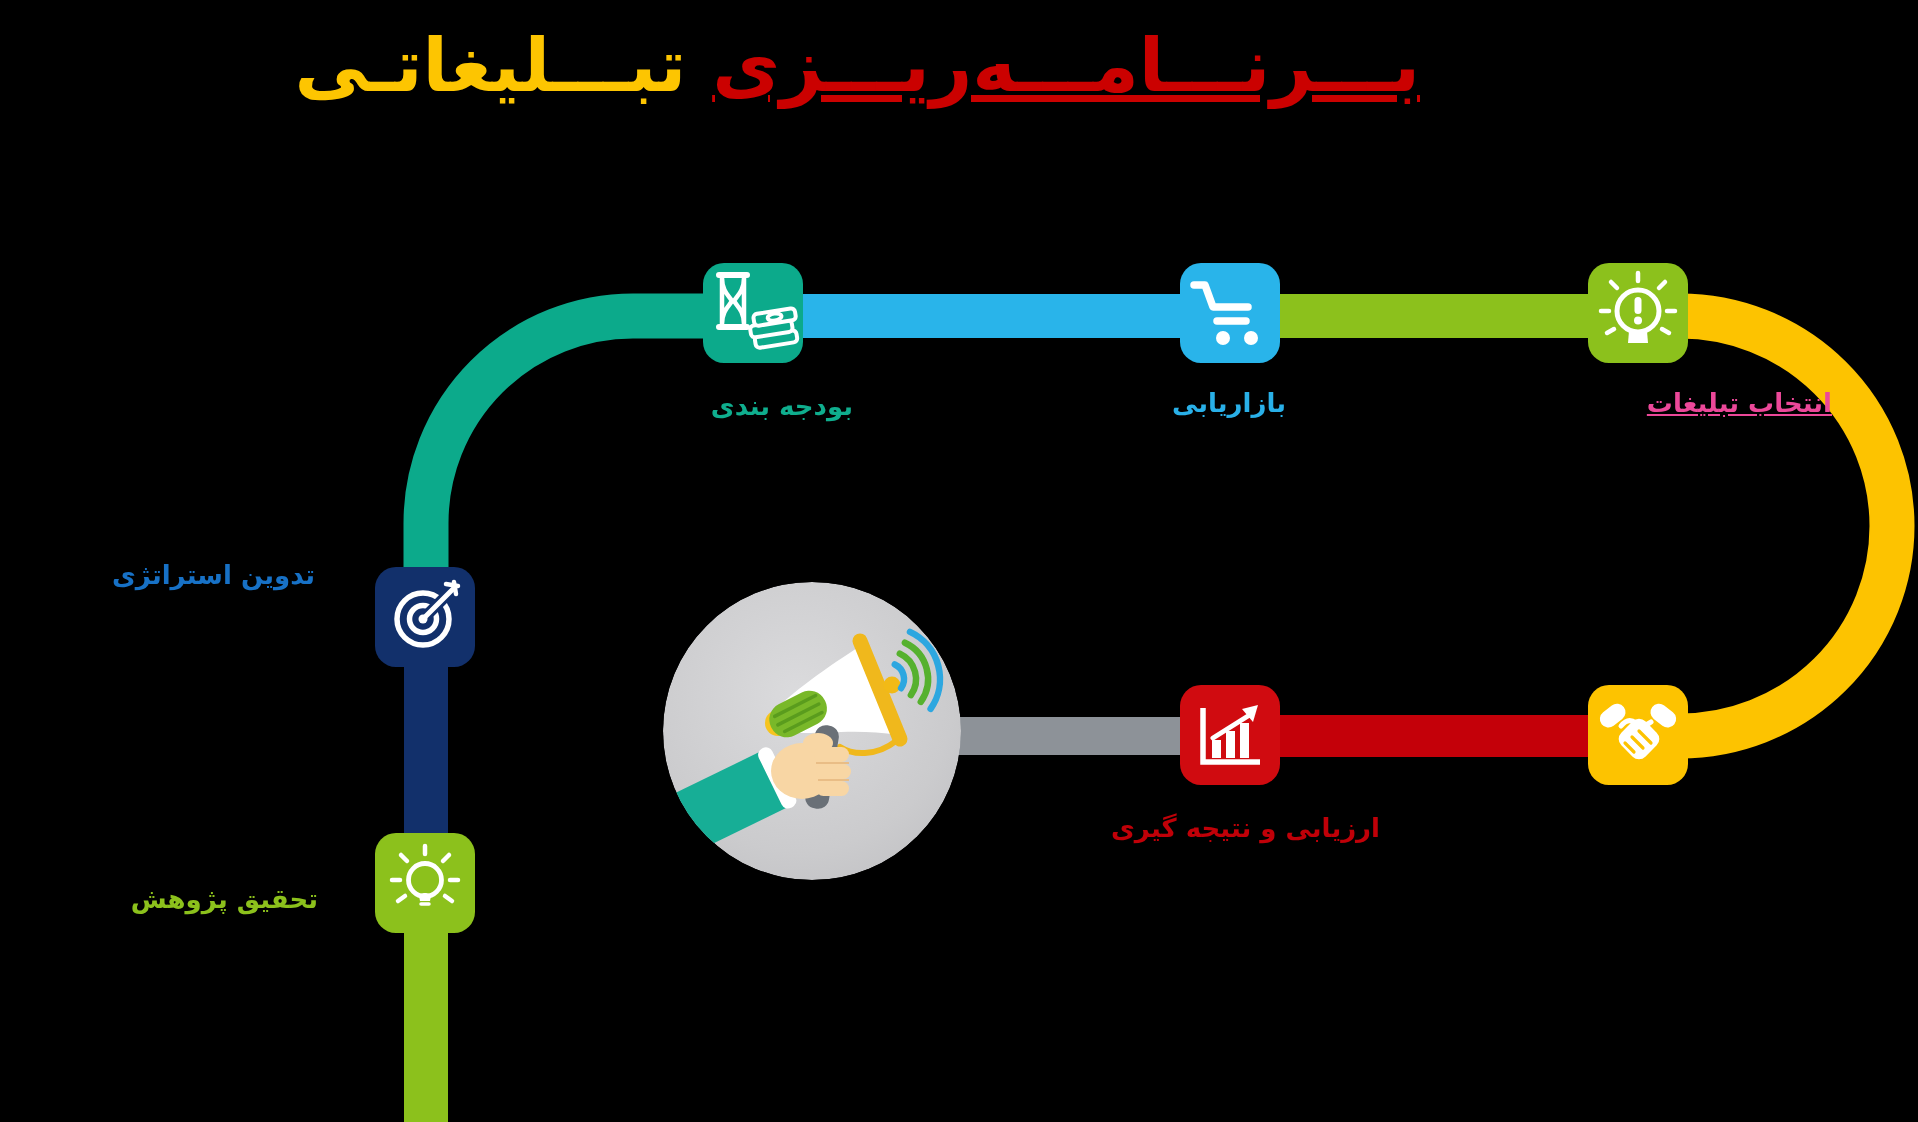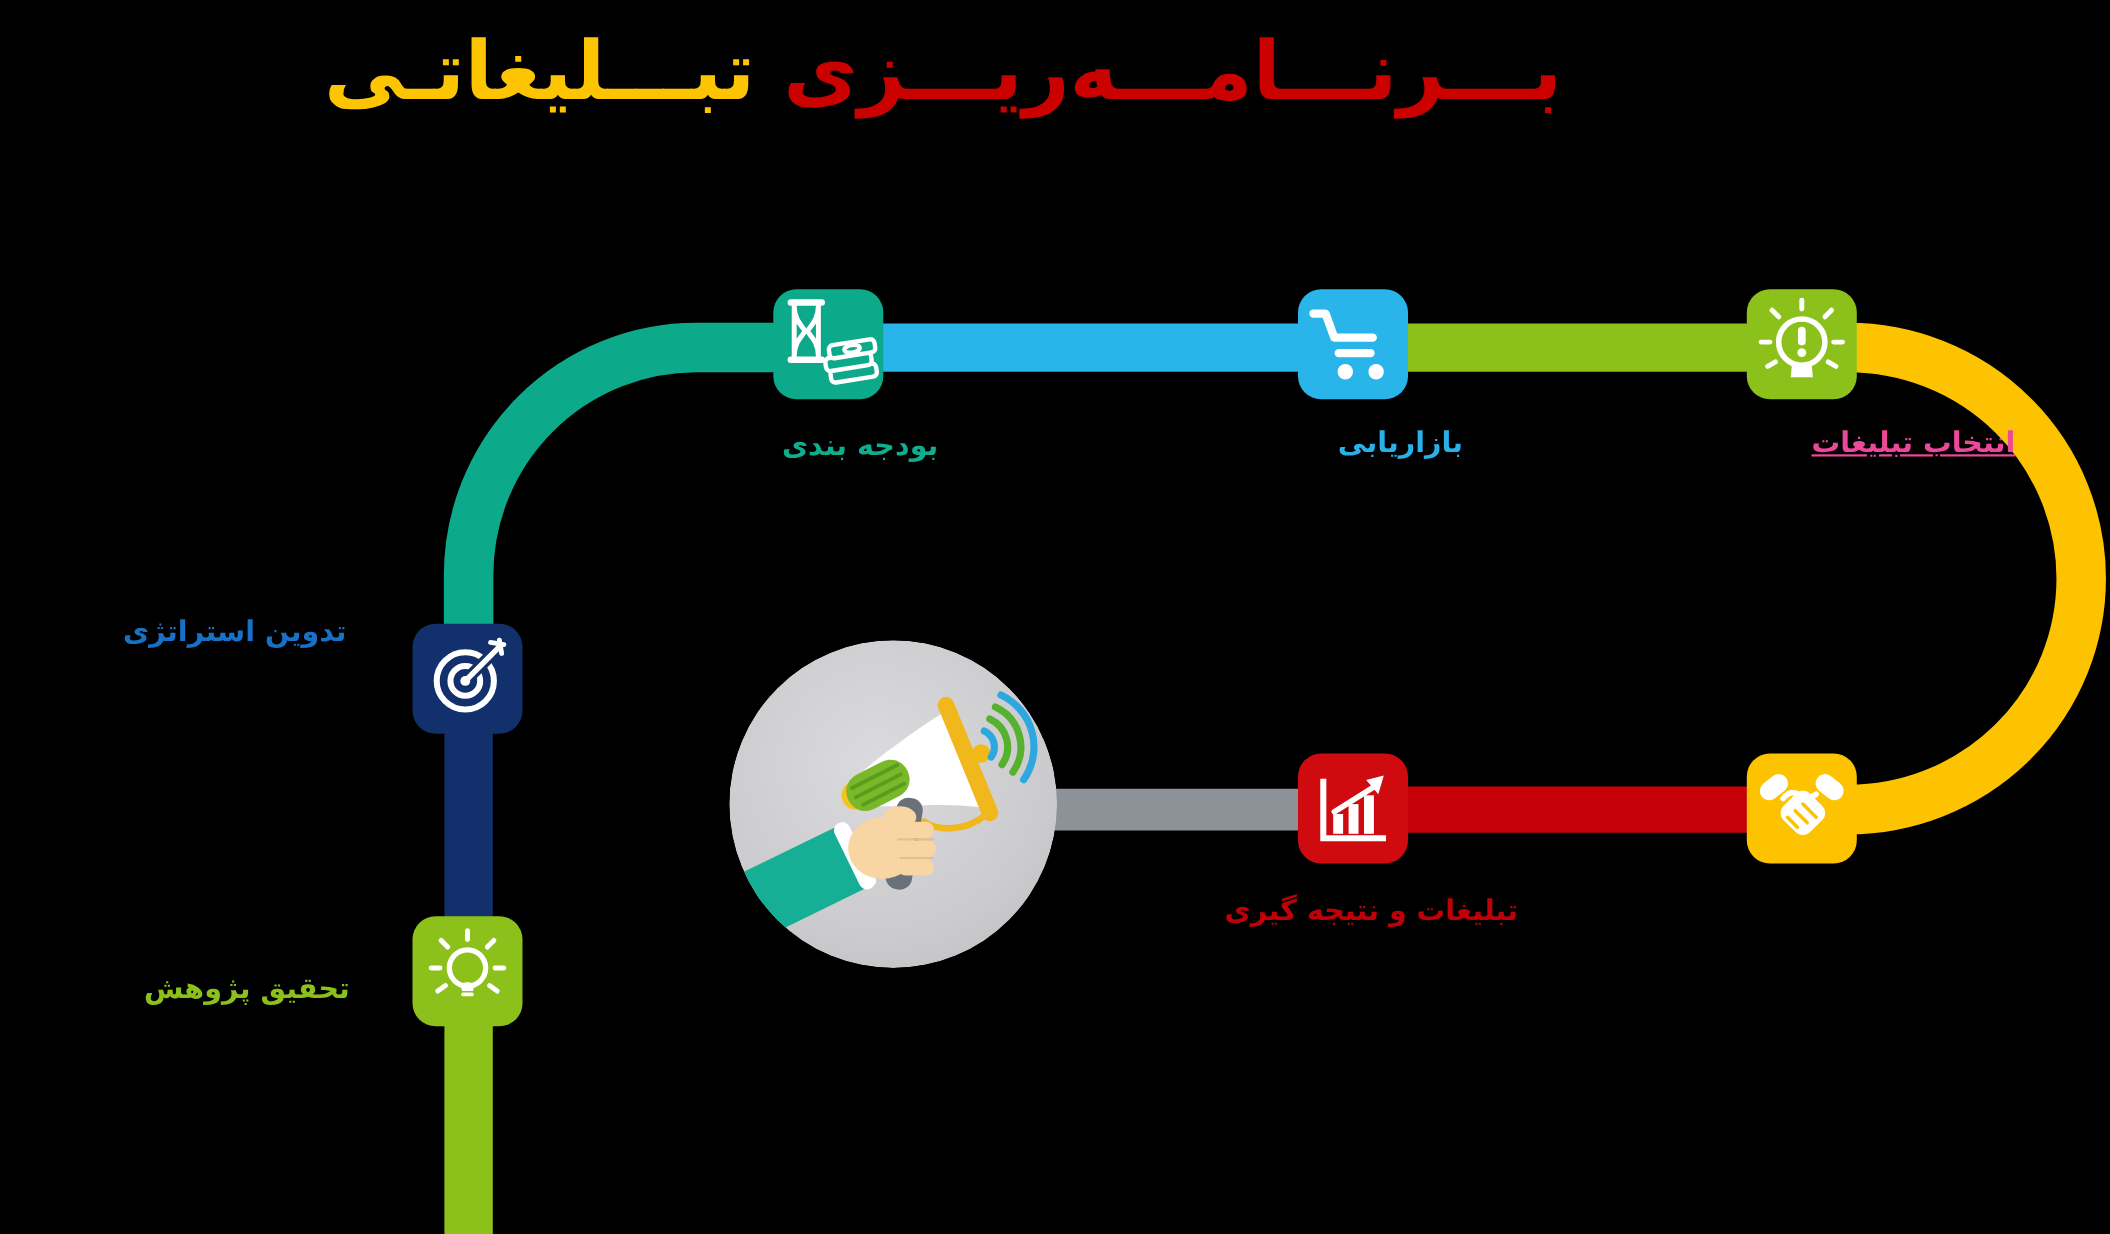--- a/index.html
+++ b/index.html
@@ -1,28 +1,28 @@
 <!DOCTYPE html>
 <html lang="fa"><head>
 <meta charset="utf-8">
 <style>
   html,body{margin:0;padding:0;background:#000;}
   .stage{position:relative;width:1918px;height:1122px;background:#000;overflow:hidden;
          font-family:"DejaVu Sans","Liberation Sans",sans-serif;}
   svg.art{position:absolute;left:0;top:0;}
   .title{position:absolute;left:400px;top:22px;width:1020px;text-align:center;
          direction:rtl;font-size:74px;font-weight:bold;white-space:nowrap;letter-spacing:0;}
-  .title .w-red{color:#cb0100;}
+  .title .w-red{color:#cb0100;text-decoration:underline;}
   .title .w-yellow{color:#fdc501;}
   .step-label{position:absolute;direction:rtl;font-weight:bold;font-size:26px;
               white-space:nowrap;}
   .lbl-research{left:118px;top:884px;width:200px;color:#8cc11c;}
   .lbl-strategy{left:115px;top:560px;width:200px;color:#1771c6;}
   .lbl-budgeting{left:653px;top:391px;width:200px;color:#0fae8e;}
-  .lbl-marketing{left:1130px;top:388px;width:200px;color:#29b0e8;}
+  .lbl-marketing{left:1086px;top:388px;width:200px;color:#29b0e8;}
   .lbl-selection{left:1612px;top:388px;width:220px;color:#ec4899;text-decoration:underline;}
   .lbl-execution{left:1478px;top:810px;width:320px;color:#fdc300;}
   .lbl-evaluation{left:1080px;top:813px;width:300px;color:#c00008;}
 </style>
 </head>
 <body>
 
 <div class="stage">
 
   <svg class="art" width="1918" height="1122" viewBox="0 0 1918 1122">
@@ -193,15 +193,15 @@
     <span class="w-red">بـــرنـــامـــه‌ریـــزی</span>
     <span> </span>
     <span class="w-yellow">تبـــلیغاتـی</span>
   </div>
 
   <div class="step-label lbl-research">تحقیق پژوهش</div>
   <div class="step-label lbl-strategy">تدوین استراتژی</div>
   <div class="step-label lbl-budgeting">بودجه بندی</div>
   <div class="step-label lbl-marketing">بازاریابی</div>
   <div class="step-label lbl-selection">انتخاب تبلیغات</div>
-  <div class="step-label lbl-evaluation">تبلیغات و نتیجه گیری</div>
+  <div class="step-label lbl-evaluation">ارزیابی و نتیجه گیری</div>
 
 </div>
 
 </body></html>

